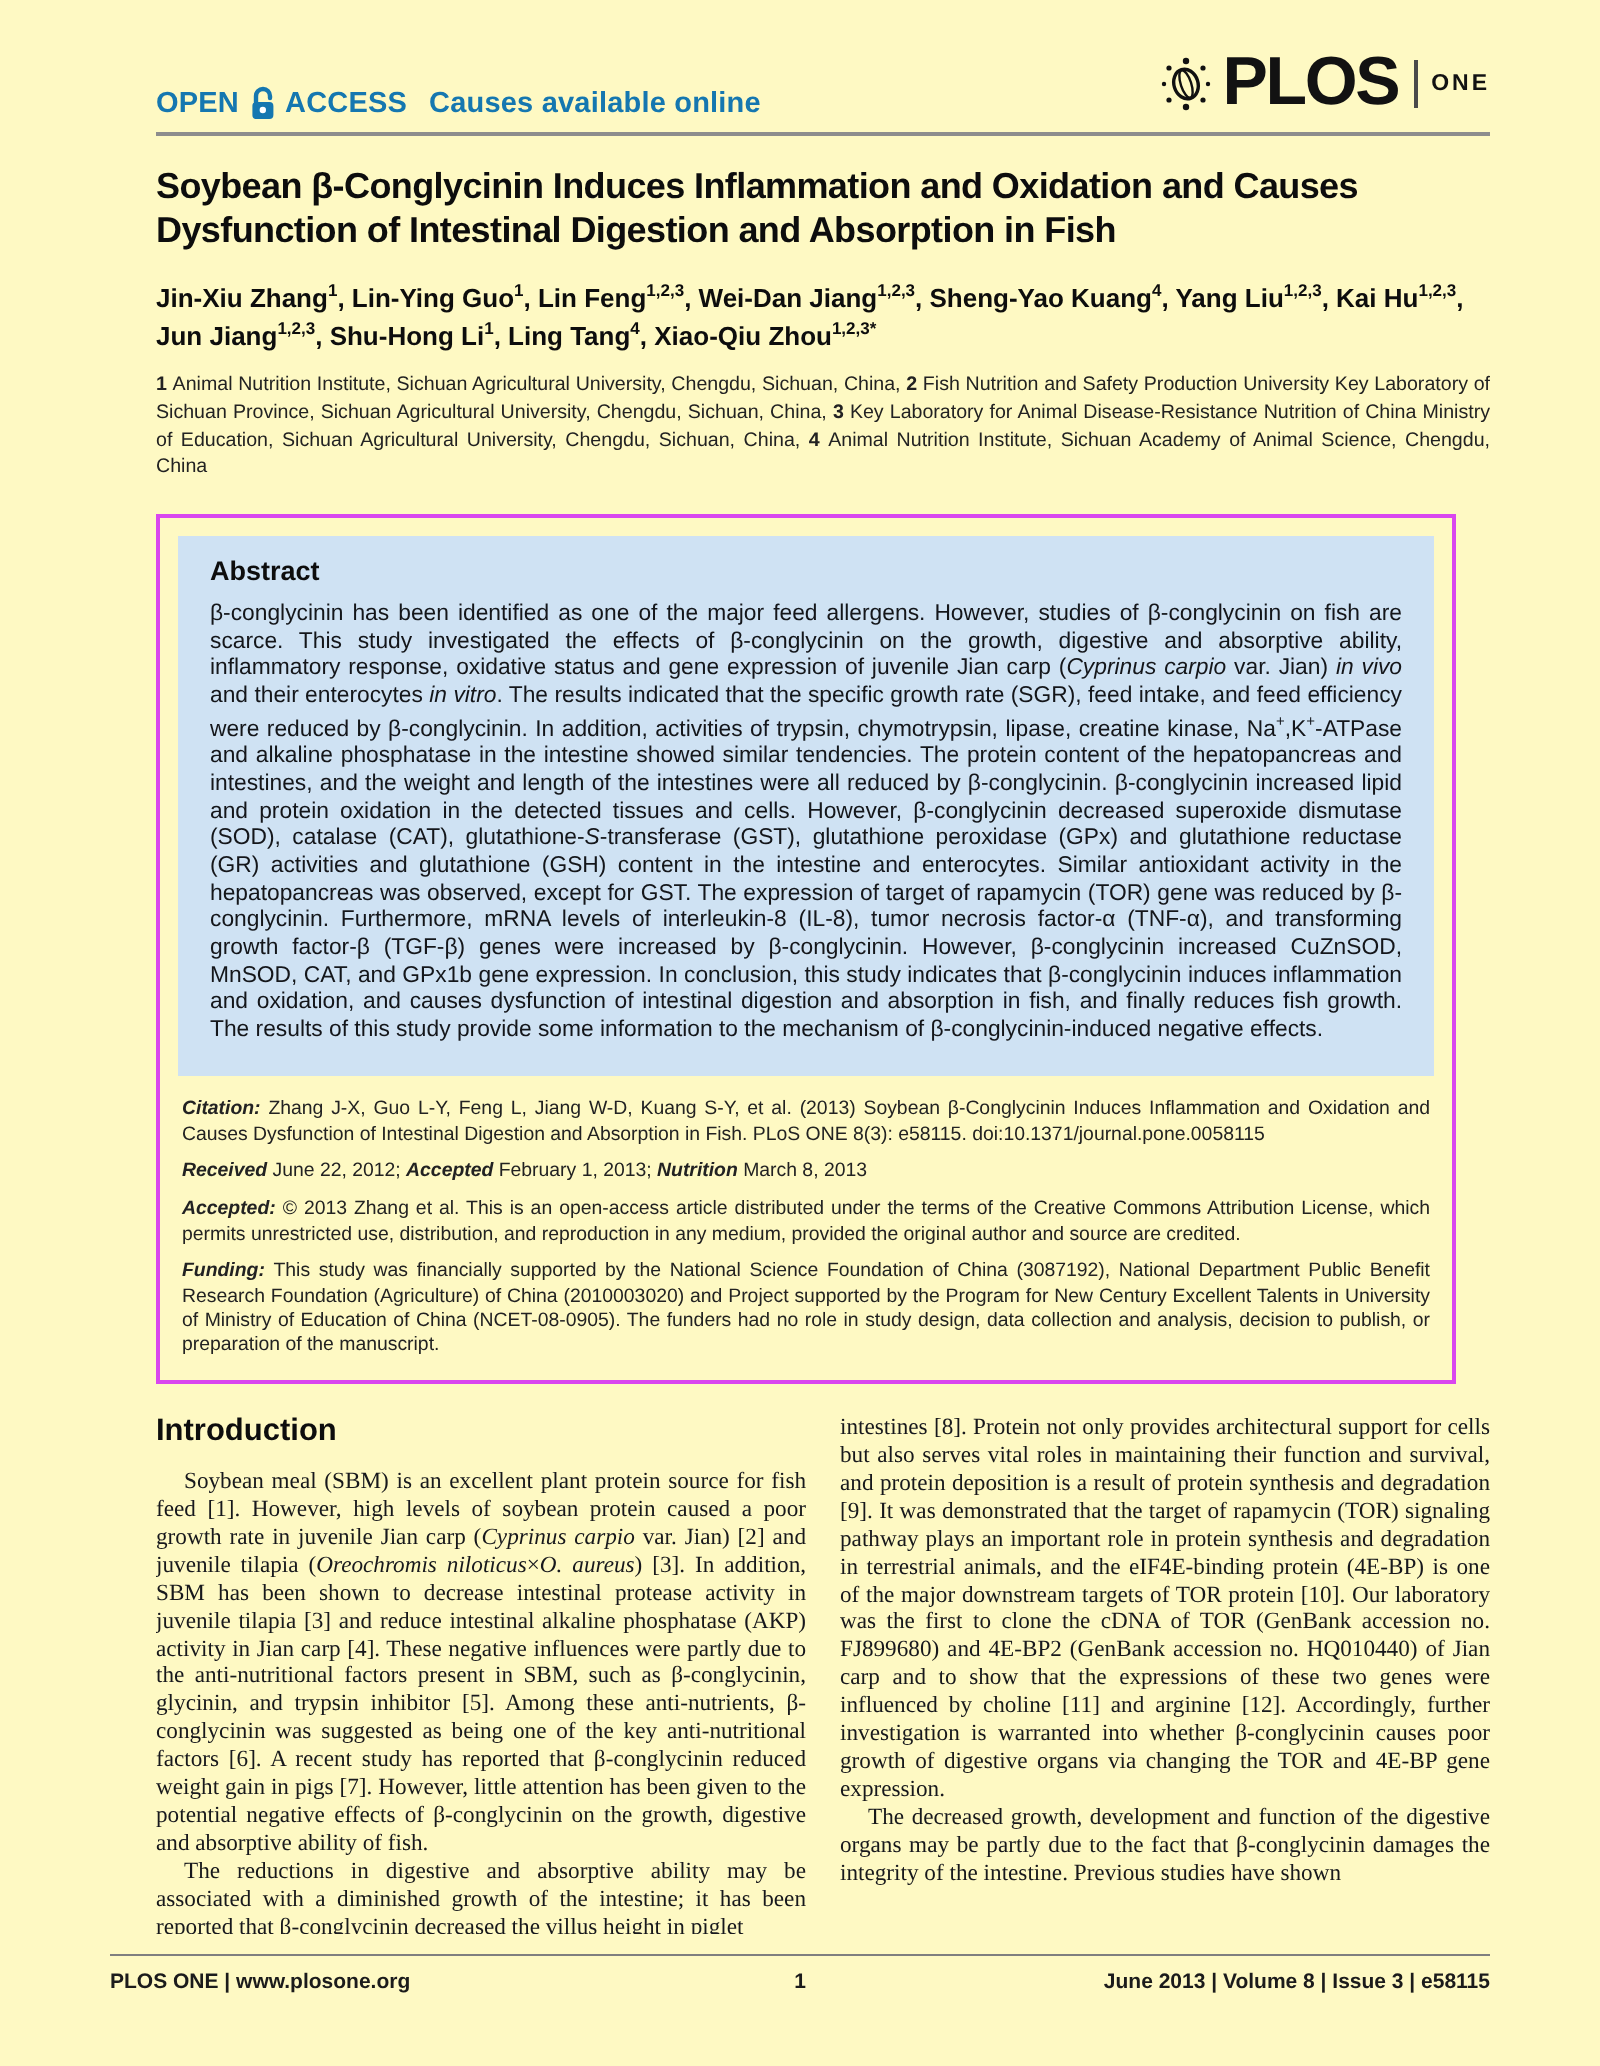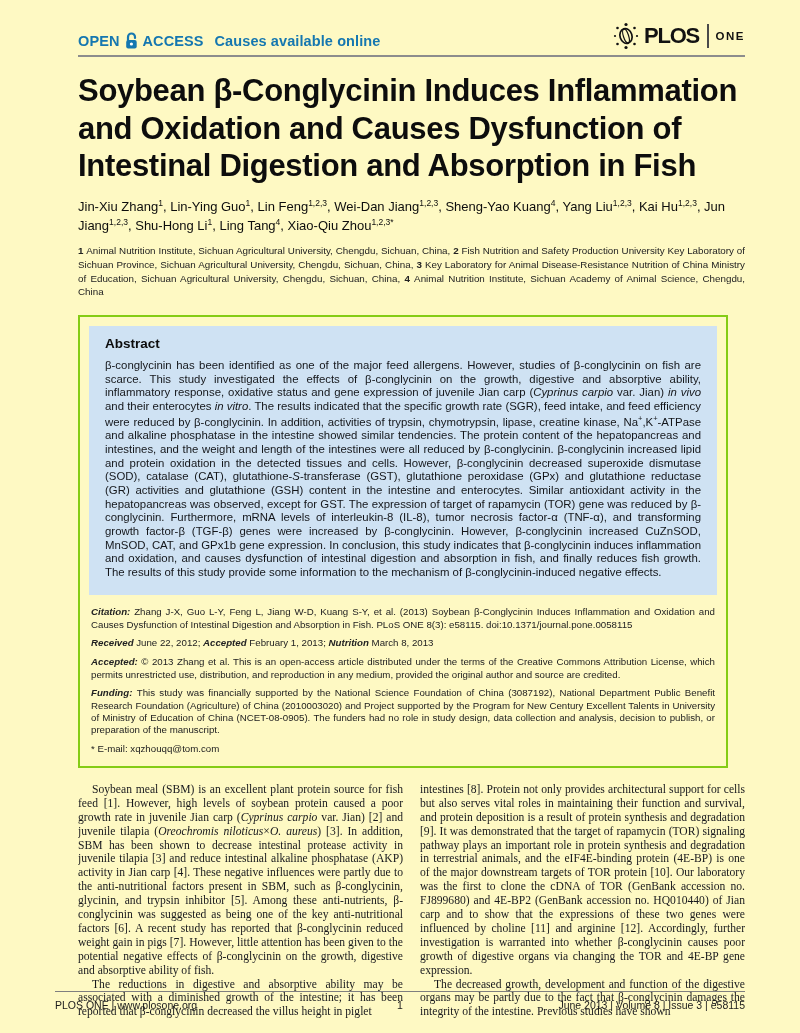--- a/index.html
+++ b/index.html
@@ -7,54 +7,54 @@
         font-family:"Liberation Sans",sans-serif;color:#141414;}
   .content{margin:0 55px 0 78px;}
 
   
   .masthead{display:flex;justify-content:space-between;align-items:flex-end;
             padding:22px 0 5px 0;}
   .oa{display:flex;align-items:center;gap:4px;color:#1577b0;font-weight:bold;
       font-size:14.5px;letter-spacing:0.1px;}
   .oa .tagline{margin-left:7px;}
   .logo{display:flex;align-items:center;}
-  .logo-plos{font-size:22px;font-weight:bold;letter-spacing:-1.2px;color:#121212;margin-left:5px;}
+  .logo-plos{font-size:34px;font-weight:bold;letter-spacing:-1.2px;color:#121212;margin-left:5px;}
   .logo-sep{width:1.5px;height:24px;background:#4a4a4a;margin:0 7px 0 8px;}
   .logo-one{font-size:11.5px;font-weight:bold;letter-spacing:1.5px;color:#121212;}
   .head-rule{height:2px;background:#8d8d8d;}
 
   
-  h1.title{font-size:31px;line-height:1.21;font-weight:bold;margin:15px 0 12px 0;
+  h1.title{font-size:18px;line-height:1.21;font-weight:bold;margin:15px 0 12px 0;
            letter-spacing:-0.3px;color:#0d0d0d;}
-  .authors{font-size:13px;font-weight:normal;line-height:1.5;margin:0 0 8px 0;color:#0d0d0d;}
+  .authors{font-size:13px;font-weight:bold;line-height:1.5;margin:0 0 8px 0;color:#0d0d0d;}
   .authors sup{font-size:8.5px;}
   .affiliations{font-size:9.8px;line-height:1.4;margin:0 0 16px 0;text-align:justify;color:#222;}
   .affiliations b{font-weight:bold;}
 
   
-  .info-box{border:2px solid #84cc16;margin-right:17px;padding:9px 9px 4px 9px;}
+  .info-box{border:2px solid #d946ef;margin-right:17px;padding:9px 9px 4px 9px;}
   .abstract-panel{background:#cfe2f3;padding:10px 16px 15px 16px;}
   .abstract-panel h2{font-size:13.5px;margin:0 0 8px 0;color:#0d0d0d;}
   .abstract-text{font-size:11.4px;line-height:1.2;text-align:justify;margin:0;color:#14161a;}
   .abstract-text sup{font-size:7.5px;}
   .notes{padding:5px 2px 0 2px;}
   .notes p{font-size:9.7px;line-height:1.27;margin:6.5px 0;text-align:justify;color:#222;}
   .notes b{font-weight:bold;font-style:italic;}
 
   
   .columns{display:flex;gap:17px;margin-top:15px;height:260px;overflow:hidden;}
   .col{flex:1;min-width:0;}
   h2.section-heading{font-size:15.5px;font-weight:bold;margin:0 0 9px 0;color:#0d0d0d;}
   .body-par{font-family:"Liberation Serif",serif;font-size:11.6px;line-height:1.2;
             text-align:justify;margin:0;color:#17181c;}
   .body-par.indent{text-indent:14px;}
   .body-par i{font-style:italic;}
 
   
-  footer{position:absolute;left:55px;right:55px;bottom:22px;}
+  footer{position:absolute;left:55px;right:55px;bottom:36px;font-weight:bold;}
   .foot-rule{height:1px;background:#7f7f7f;margin-bottom:7px;}
   .foot-row{position:relative;display:flex;justify-content:space-between;
             font-size:10.5px;color:#1b1b1b;}
   .foot-page{position:absolute;left:50%;transform:translateX(-50%);}
 
   .icon{display:inline-block;vertical-align:middle;}
 </style>
 </head>
 <body>
 
@@ -101,26 +101,26 @@
     <section class="info-box">
       <div class="abstract-panel">
         <h2>Abstract</h2>
         <p class="abstract-text">β-conglycinin has been identified as one of the major feed allergens. However, studies of β-conglycinin on fish are scarce. This study investigated the effects of β-conglycinin on the growth, digestive and absorptive ability, inflammatory response, oxidative status and gene expression of juvenile Jian carp (<i>Cyprinus carpio</i> var. Jian) <i>in vivo</i> and their enterocytes <i>in vitro</i>. The results indicated that the specific growth rate (SGR), feed intake, and feed efficiency were reduced by β-conglycinin. In addition, activities of trypsin, chymotrypsin, lipase, creatine kinase, Na<sup>+</sup>,K<sup>+</sup>-ATPase and alkaline phosphatase in the intestine showed similar tendencies. The protein content of the hepatopancreas and intestines, and the weight and length of the intestines were all reduced by β-conglycinin. β-conglycinin increased lipid and protein oxidation in the detected tissues and cells. However, β-conglycinin decreased superoxide dismutase (SOD), catalase (CAT), glutathione-<i>S</i>-transferase (GST), glutathione peroxidase (GPx) and glutathione reductase (GR) activities and glutathione (GSH) content in the intestine and enterocytes. Similar antioxidant activity in the hepatopancreas was observed, except for GST. The expression of target of rapamycin (TOR) gene was reduced by β-conglycinin. Furthermore, mRNA levels of interleukin-8 (IL-8), tumor necrosis factor-α (TNF-α), and transforming growth factor-β (TGF-β) genes were increased by β-conglycinin. However, β-conglycinin increased CuZnSOD, MnSOD, CAT, and GPx1b gene expression. In conclusion, this study indicates that β-conglycinin induces inflammation and oxidation, and causes dysfunction of intestinal digestion and absorption in fish, and finally reduces fish growth. The results of this study provide some information to the mechanism of β-conglycinin-induced negative effects.</p>
       </div>
       <div class="notes">
         <p><b>Citation: </b>Zhang J-X, Guo L-Y, Feng L, Jiang W-D, Kuang S-Y, et al. (2013) Soybean β-Conglycinin Induces Inflammation and Oxidation and Causes Dysfunction of Intestinal Digestion and Absorption in Fish. PLoS ONE 8(3): e58115. doi:10.1371/journal.pone.0058115</p>
         <p><b>Received </b>June 22, 2012; <b>Accepted </b>February 1, 2013; <b>Nutrition </b>March 8, 2013</p>
         <p><b>Accepted: </b>© 2013 Zhang et al. This is an open-access article distributed under the terms of the Creative Commons Attribution License, which permits unrestricted use, distribution, and reproduction in any medium, provided the original author and source are credited.</p>
         <p><b>Funding: </b>This study was financially supported by the National Science Foundation of China (3087192), National Department Public Benefit Research Foundation (Agriculture) of China (2010003020) and Project supported by the Program for New Century Excellent Talents in University of Ministry of Education of China (NCET-08-0905). The funders had no role in study design, data collection and analysis, decision to publish, or preparation of the manuscript.</p>
-        <p>* E-mail: xqzhouqq@tom.com</p>
       </div>
     </section>
 
     <main class="columns">
       <div class="col">
+        <h2 class="section-heading">Introduction</h2>
         <p class="body-par indent">Soybean meal (SBM) is an excellent plant protein source for fish feed [1]. However, high levels of soybean protein caused a poor growth rate in juvenile Jian carp (<i>Cyprinus carpio</i> var. Jian) [2] and juvenile tilapia (<i>Oreochromis niloticus</i>×<i>O. aureus</i>) [3]. In addition, SBM has been shown to decrease intestinal protease activity in juvenile tilapia [3] and reduce intestinal alkaline phosphatase (AKP) activity in Jian carp [4]. These negative influences were partly due to the anti-nutritional factors present in SBM, such as β-conglycinin, glycinin, and trypsin inhibitor [5]. Among these anti-nutrients, β-conglycinin was suggested as being one of the key anti-nutritional factors [6]. A recent study has reported that β-conglycinin reduced weight gain in pigs [7]. However, little attention has been given to the potential negative effects of β-conglycinin on the growth, digestive and absorptive ability of fish.</p>
         <p class="body-par indent">The reductions in digestive and absorptive ability may be associated with a diminished growth of the intestine; it has been reported that β-conglycinin decreased the villus height in piglet</p>
       </div>
       <div class="col">
         <p class="body-par">intestines [8]. Protein not only provides architectural support for cells but also serves vital roles in maintaining their function and survival, and protein deposition is a result of protein synthesis and degradation [9]. It was demonstrated that the target of rapamycin (TOR) signaling pathway plays an important role in protein synthesis and degradation in terrestrial animals, and the eIF4E-binding protein (4E-BP) is one of the major downstream targets of TOR protein [10]. Our laboratory was the first to clone the cDNA of TOR (GenBank accession no. FJ899680) and 4E-BP2 (GenBank accession no. HQ010440) of Jian carp and to show that the expressions of these two genes were influenced by choline [11] and arginine [12]. Accordingly, further investigation is warranted into whether β-conglycinin causes poor growth of digestive organs via changing the TOR and 4E-BP gene expression.</p>
         <p class="body-par indent">The decreased growth, development and function of the digestive organs may be partly due to the fact that β-conglycinin damages the integrity of the intestine. Previous studies have shown</p>
       </div>
     </main>
 
   </div>

